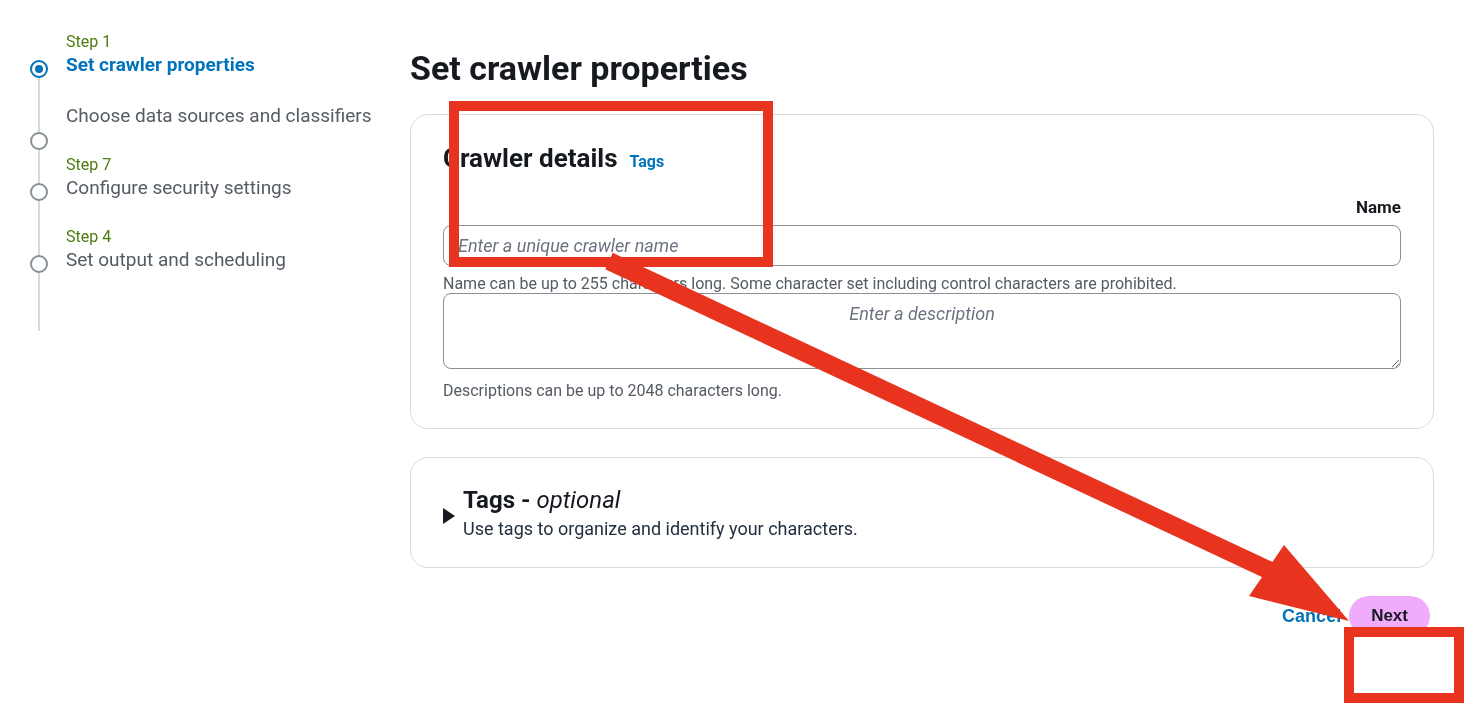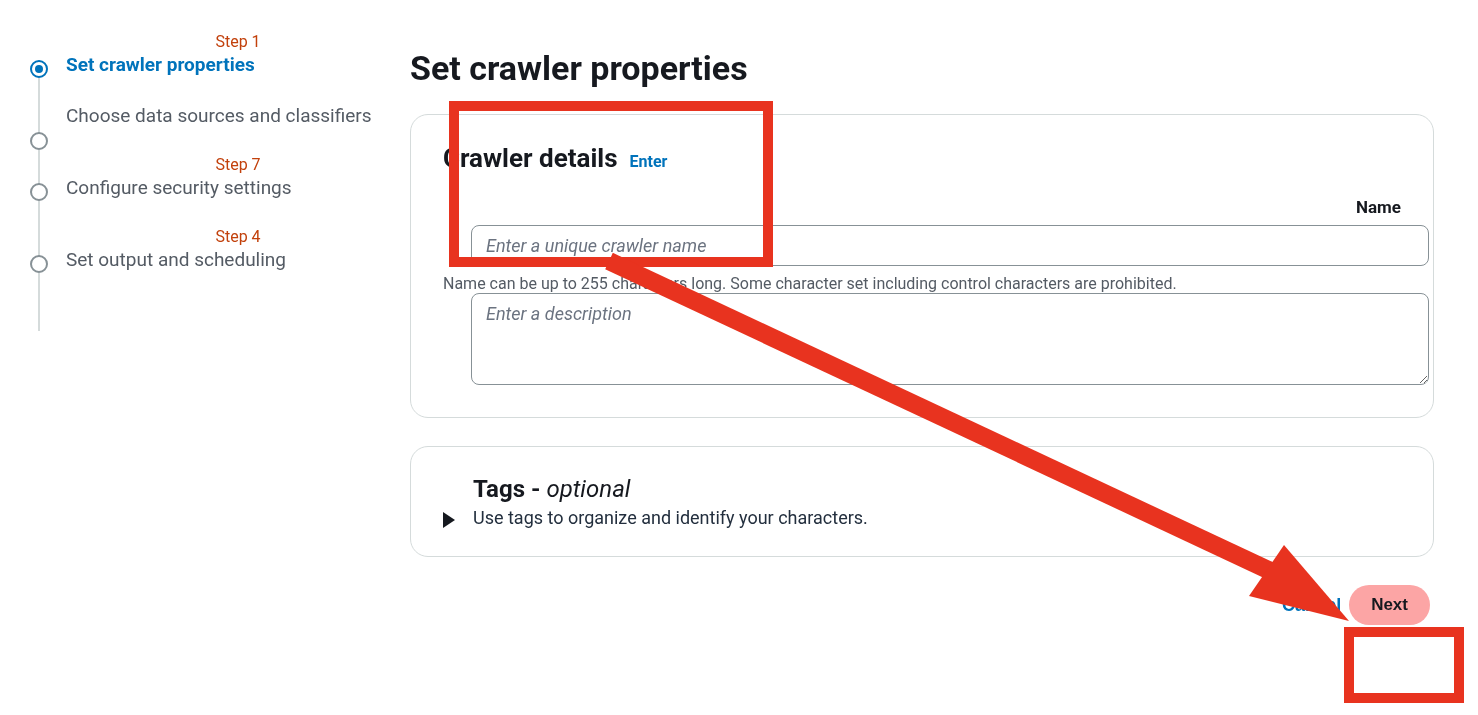--- a/index.html
+++ b/index.html
@@ -16,21 +16,21 @@
     .layout { display: flex; padding: 30px 20px 0 20px; }
 
     
     .steps {
       width: 390px;
       flex: 0 0 390px;
       padding-left: 10px;
       padding-top: 2px;
     }
     .step { position: relative; padding-left: 36px; margin-bottom: 28px; }
-    .step-num { font-size: 16px; color: #c2410c; margin-bottom: 2px; text-align: center; }
+    .step-num { font-size: 16px; color: #4d7c0f; margin-bottom: 2px; }
     .step-title { font-size: 19px; color: #545b64; }
     .step.active .step-title { color: #0073bb; font-weight: 700; }
 
     .step-dot {
       position: absolute;
       left: 0;
       top: 28px;
       width: 18px;
       height: 18px;
       border-radius: 50%;
@@ -72,44 +72,43 @@
     .field-label { font-size: 17px; font-weight: 700; margin-top: 24px; margin-bottom: 8px; text-align: right; }
     .optional { font-style: italic; font-weight: 400; }
 
     input[type=text], textarea {
       width: 100%;
       border: 1px solid #879196;
       border-radius: 8px;
       padding: 9px 14px;
       font-size: 18px;
       font-family: inherit;
-      margin-left: 28px;
     }
     input::placeholder, textarea::placeholder { color: #6b7380; font-style: italic; }
-    textarea { height: 92px; resize: vertical; }
+    textarea { height: 76px; resize: vertical; text-align: center; }
 
     .hint { font-size: 16px; color: #545b64; margin-top: 8px; }
 
     
-    .tags-row { display: flex; align-items: flex-end; gap: 18px; }
+    .tags-row { display: flex; align-items: center; gap: 8px; }
     .caret {
       width: 0; height: 0;
       border-top: 8px solid transparent;
       border-bottom: 8px solid transparent;
       border-left: 12px solid #16191f;
       margin-top: 6px;
     }
     .tags-title { font-size: 24px; font-weight: 700; }
     .tags-desc { font-size: 18px; color: #232f3e; margin-top: 4px; }
 
     
     .footer { display: flex; justify-content: flex-end; align-items: center; gap: 8px; padding-right: 4px; }
     .cancel-link { color: #0073bb; font-size: 18px; font-weight: 700; cursor: pointer; background: none; border: none; }
     .next-btn {
-      background: #fca5a5;
+      background: #f0abfc;
       border: none;
       border-radius: 22px;
       padding: 10px 22px;
       font-size: 17px;
       font-weight: 700;
       color: #16191f;
       cursor: pointer;
     }
 
     
@@ -149,28 +148,29 @@
       <div class="step-title">Set output and scheduling</div>
     </div>
   </nav>
 
   <main class="main">
     <h1 class="page-title">Set crawler properties</h1>
 
     <section class="panel">
       <div>
         <span class="panel-heading">Crawler details</span>
-        <a class="info-link">Enter</a>
+        <a class="info-link">Tags</a>
       </div>
 
       <div class="field-label">Name</div>
       <input type="text" placeholder="Enter a unique crawler name" style="">
       <div class="hint">Name can be up to 255 characters long. Some character set including control characters are prohibited.</div>
 
       <textarea placeholder="Enter a description" style=""></textarea>
+      <div class="hint">Descriptions can be up to 2048 characters long.</div>
     </section>
 
     <section class="panel">
       <div class="tags-row">
         <div class="caret"></div>
         <div>
           <div class="tags-title">
             <span>Tags - </span><span class="optional">optional</span>
           </div>
           <div class="tags-desc">Use tags to organize and identify your characters.</div>

